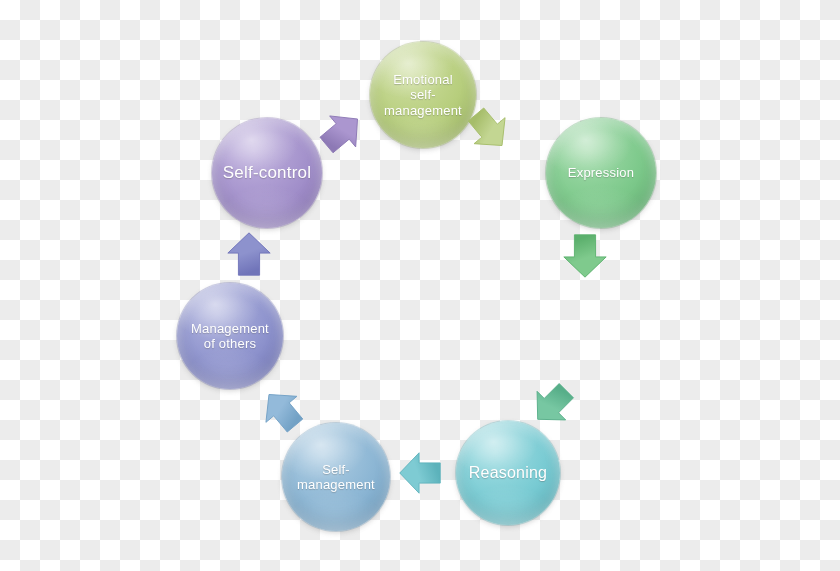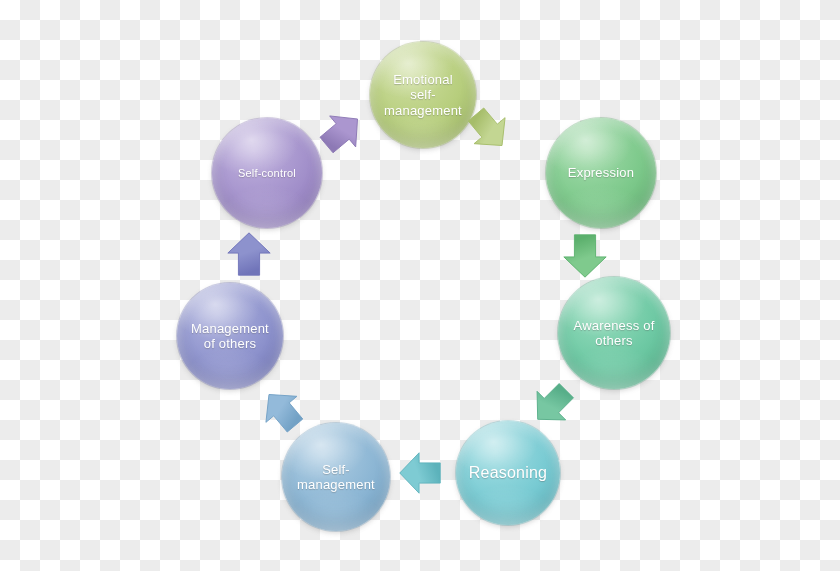--- a/index.html
+++ b/index.html
@@ -80,44 +80,38 @@
         <div>Emotional</div>
         <div>self-</div>
         <div>management</div>
       </div>
     </div>
     <div class="node" style="left: 546px; top: 118px; width: 110px; height: 110px; font-size: 13px; background: radial-gradient(circle at 38% 30%, rgb(164, 220, 172) 0%, rgb(125, 201, 139) 52%, rgb(95, 174, 111) 98%); box-shadow: rgba(120, 120, 120, 0.3) 0px 2px 5px, rgba(95, 174, 111, 0.333) 0px 0px 0px 1px;">
       <div class="lbl">
         <div>Expression</div>
       </div>
     </div>
-    <div class="node" style="left: 558px; top: 277px; width: 112px; height: 112px; font-size: 13px; background: radial-gradient(circle at 38% 30%, rgb(151, 220, 189) 0%, rgb(110, 201, 164) 52%, rgb(82, 177, 137) 98%); box-shadow: rgba(120, 120, 120, 0.3) 0px 2px 5px, rgba(82, 177, 137, 0.333) 0px 0px 0px 1px;">
-      <div class="lbl">
-        <div>Awareness of</div>
-        <div>others</div>
-      </div>
-    </div>
     <div class="node" style="left: 456px; top: 421px; width: 104px; height: 104px; font-size: 16px; background: radial-gradient(circle at 38% 30%, rgb(163, 222, 227) 0%, rgb(121, 203, 211) 52%, rgb(91, 179, 189) 98%); box-shadow: rgba(120, 120, 120, 0.3) 0px 2px 5px, rgba(91, 179, 189, 0.333) 0px 0px 0px 1px;">
       <div class="lbl">
         <div>Reasoning</div>
       </div>
     </div>
     <div class="node" style="left: 282px; top: 423px; width: 108px; height: 108px; font-size: 13px; background: radial-gradient(circle at 38% 30%, rgb(174, 205, 227) 0%, rgb(140, 182, 212) 52%, rgb(110, 158, 194) 98%); box-shadow: rgba(120, 120, 120, 0.3) 0px 2px 5px, rgba(110, 158, 194, 0.333) 0px 0px 0px 1px;">
       <div class="lbl">
         <div>Self-</div>
         <div>management</div>
       </div>
     </div>
     <div class="node" style="left: 177px; top: 283px; width: 106px; height: 106px; font-size: 13px; background: radial-gradient(circle at 38% 30%, rgb(176, 180, 222) 0%, rgb(142, 147, 205) 52%, rgb(113, 117, 184) 98%); box-shadow: rgba(120, 120, 120, 0.3) 0px 2px 5px, rgba(113, 117, 184, 0.333) 0px 0px 0px 1px;">
       <div class="lbl">
         <div>Management</div>
         <div>of others</div>
       </div>
     </div>
-    <div class="node" style="left: 212px; top: 118px; width: 110px; height: 110px; font-size: 11px; background: radial-gradient(circle at 38% 30%, rgb(192, 177, 222) 0%, rgb(163, 145, 203) 52%, rgb(138, 116, 184) 98%); box-shadow: rgba(120, 120, 120, 0.3) 0px 2px 5px, rgba(138, 116, 184, 0.333) 0px 0px 0px 1px;">
+    <div class="node" style="left: 212px; top: 118px; width: 110px; height: 110px; font-size: 17px; background: radial-gradient(circle at 38% 30%, rgb(192, 177, 222) 0%, rgb(163, 145, 203) 52%, rgb(138, 116, 184) 98%); box-shadow: rgba(120, 120, 120, 0.3) 0px 2px 5px, rgba(138, 116, 184, 0.333) 0px 0px 0px 1px;">
       <div class="lbl">
         <div>Self-control</div>
       </div>
     </div>
     <div class="arrow" style="left: 320px; top: 110px; width: 44px; height: 44px; transform: rotate(50deg);">
       <svg width="44" height="44" viewBox="0 0 100 100">
         <defs>
           <linearGradient id="ag0" x1="0" y1="0" x2="0.35" y2="1">
             <stop offset="0%" stop-color="#ab96cf"></stop>
             <stop offset="55%" stop-color="#ab96cf"></stop>

